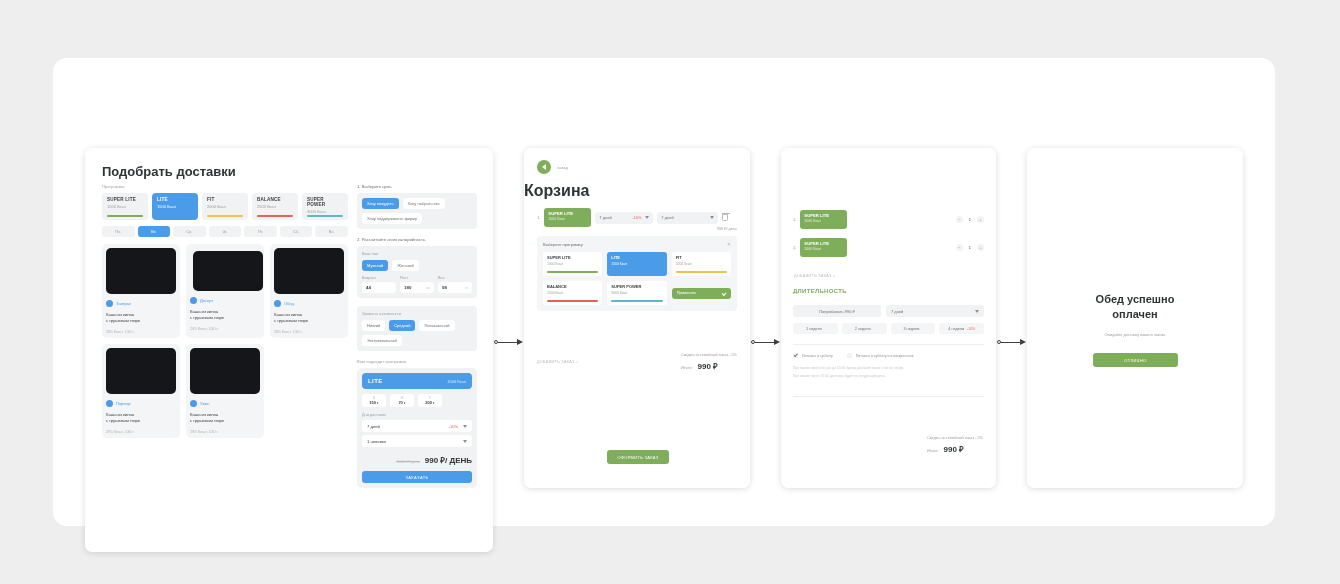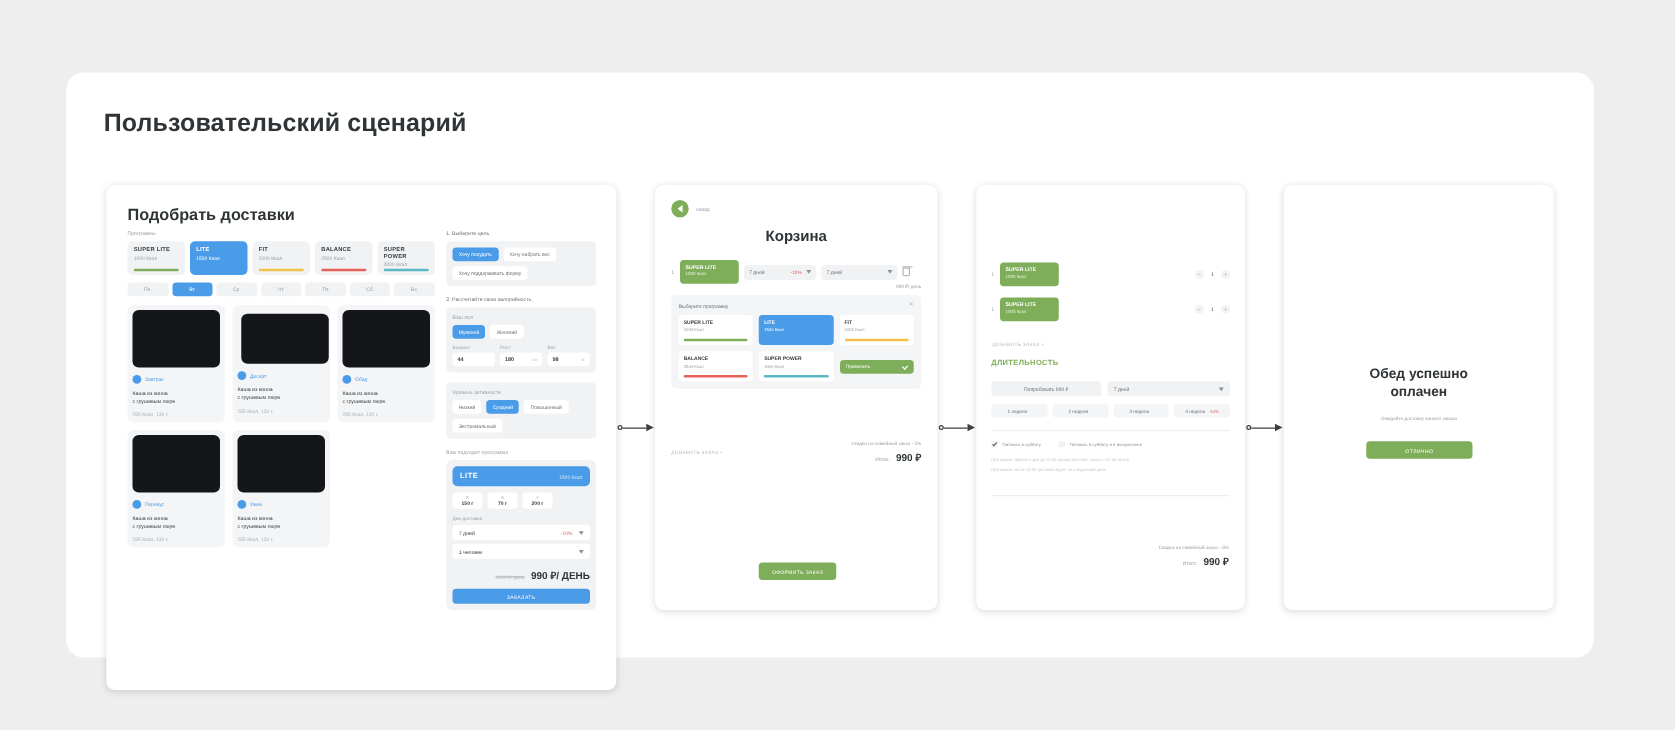--- a/index.html
+++ b/index.html
@@ -119,22 +119,22 @@
   .btn-blue { margin-top:6px; background:#4a9be8; border-radius:3px; height:12px; display:flex;
               align-items:center; justify-content:center; font-size:4px; color:#fff; letter-spacing:.4px; }
 
   
   .backrow { position:absolute; left:13px; top:12px; display:flex; align-items:center; gap:6px; }
   .back-btn { width:14px; height:14px; border-radius:50%; background:#7fae5a; display:flex;
               align-items:center; justify-content:center; }
   .back-btn .ar { width:0; height:0; border-top:3px solid transparent; border-bottom:3px solid transparent;
                   border-right:4px solid #fff; }
   .back-lbl { font-size:4px; color:#9aa0a6; }
-  .s2-title { position:absolute; top:34px; left:0; right:0; text-align:center;
-              font-size:12px; font-weight:bold; color:#2f3437; }
+  .s2-title { position:absolute; top:34px; left:0; right:0; text-align:left;
+              font-size:16px; font-weight:bold; color:#2f3437; }
 
   .cartrow { position:absolute; left:13px; top:60px; width:200px; display:flex; align-items:center; gap:4px; }
   .cartrow .idx { font-size:4px; color:#9aa0a6; }
   .mini-prog { width:47px; height:19px; border-radius:3px; background:#7fae5a; padding:3px 4px; }
   .mini-prog .n { font-size:4.2px; font-weight:bold; color:#fff; }
   .mini-prog .k { font-size:3.6px; color:#e3efd7; margin-top:1px; }
   .drop { background:#f1f2f4; border-radius:3px; height:12px; display:flex; align-items:center;
           justify-content:space-between; padding:0 4px; }
   .d1 { width:58px; } .d2 { width:61px; }
   .drop .v { font-size:4px; color:#6b7075; }
@@ -156,21 +156,21 @@
   .pp-card.sel { background:#4a9be8; }
   .pp-card.sel .n, .pp-card.sel .k { color:#fff; }
   .apply { background:#7fae5a; border-radius:3px; height:11px; display:flex; align-items:center;
            justify-content:space-between; padding:0 5px; align-self:center; }
   .apply .t { font-size:3.8px; color:#fff; }
   .apply .c { width:4px; height:2.5px; border-left:.9px solid #fff; border-bottom:.9px solid #fff;
               transform:rotate(-45deg); }
   .add-order { position:absolute; left:13px; font-size:3.8px; color:#b6babe; letter-spacing:.3px; }
   .totals { position:absolute; right:13px; text-align:right; }
   .totals .disc { font-size:3.8px; color:#9aa0a6; }
-  .totals .sum { display:flex; align-items:baseline; justify-content:flex-end; gap:5px; margin-top:3px; }
+  .totals .sum { display:flex; align-items:baseline; justify-content:flex-start; gap:5px; margin-top:3px; }
   .totals .sum .l { font-size:4px; color:#9aa0a6; }
   .totals .sum .v { font-size:8px; font-weight:bold; color:#2f3437; }
   .btn-green { background:#7fae5a; border-radius:3px; height:14px; display:flex; align-items:center;
                justify-content:center; font-size:4px; color:#fff; letter-spacing:.3px; }
 
   
   .s3-title { position:absolute; top:14px; left:0; right:0; text-align:center;
               font-size:10.5px; font-weight:bold; color:#2f3437; line-height:1.35; }
   .ordrow { position:absolute; left:12px; width:191px; display:flex; align-items:center; gap:4px; }
   .stepper { margin-left:auto; display:flex; align-items:center; gap:6px; }
@@ -200,21 +200,20 @@
   .s4-sub { position:absolute; left:20px; right:20px; top:185px; text-align:center;
             font-size:3.8px; color:#9aa0a6; }
   .s4-btn { position:absolute; left:66px; top:205px; width:85px; height:14px; background:#7fae5a;
             border-radius:3px; display:flex; align-items:center; justify-content:center;
             font-size:4px; color:#fff; letter-spacing:.4px; }
 </style>
 </head>
 <body>
 
 <div class="board">
-  <div class="board-title">Пользовательский сценарий</div>
 
   <div class="screen s1">
     <div class="s1-h">Подобрать доставки</div>
     <div class="lbl-xs s1-prog-lbl">Программы</div>
 
     <div class="progs" id="s1-programs">
         <div class="prog">
           <div class="nm">SUPER LITE</div>
           <div class="kc">1000 Ккал</div>
           <div class="bar" style="background: rgb(127, 174, 90);"></div>

